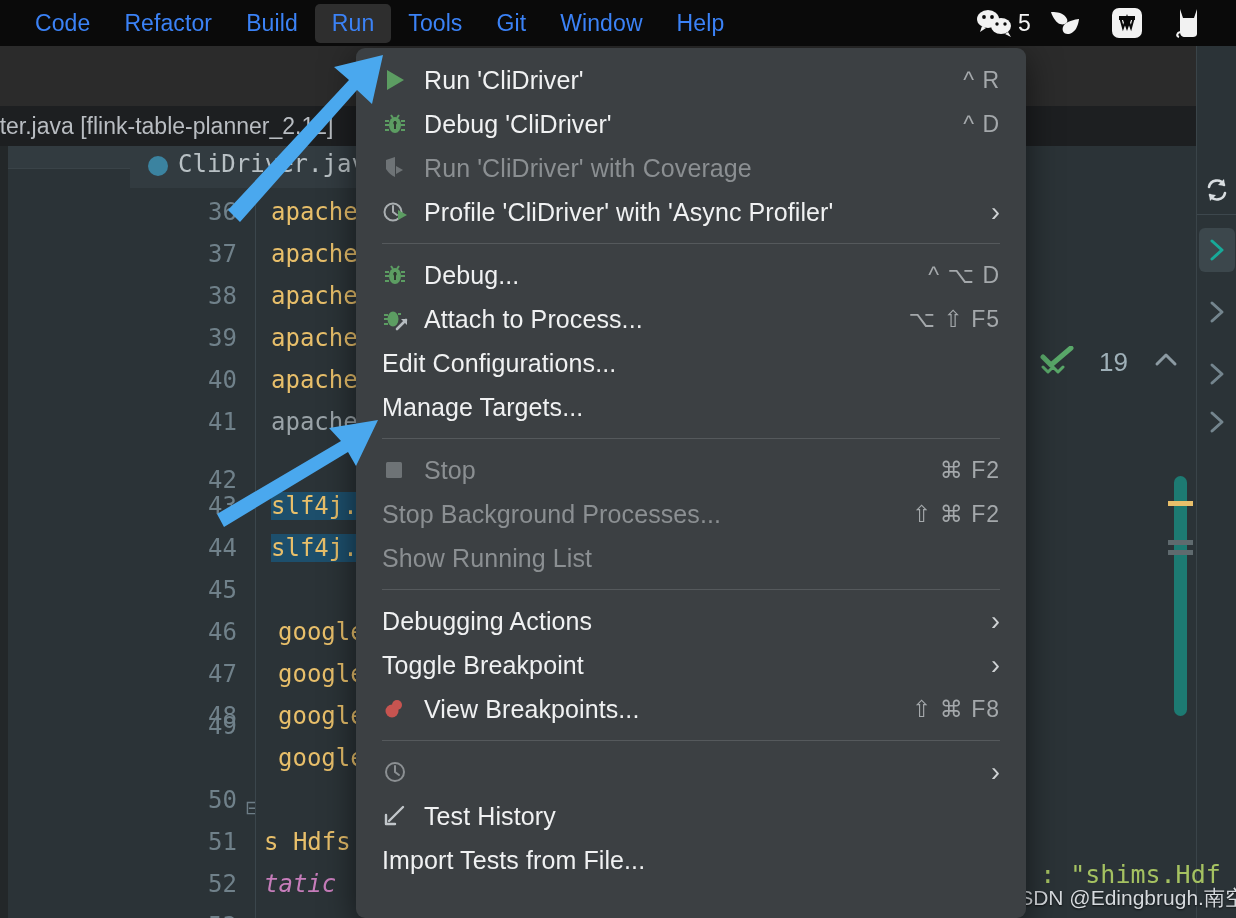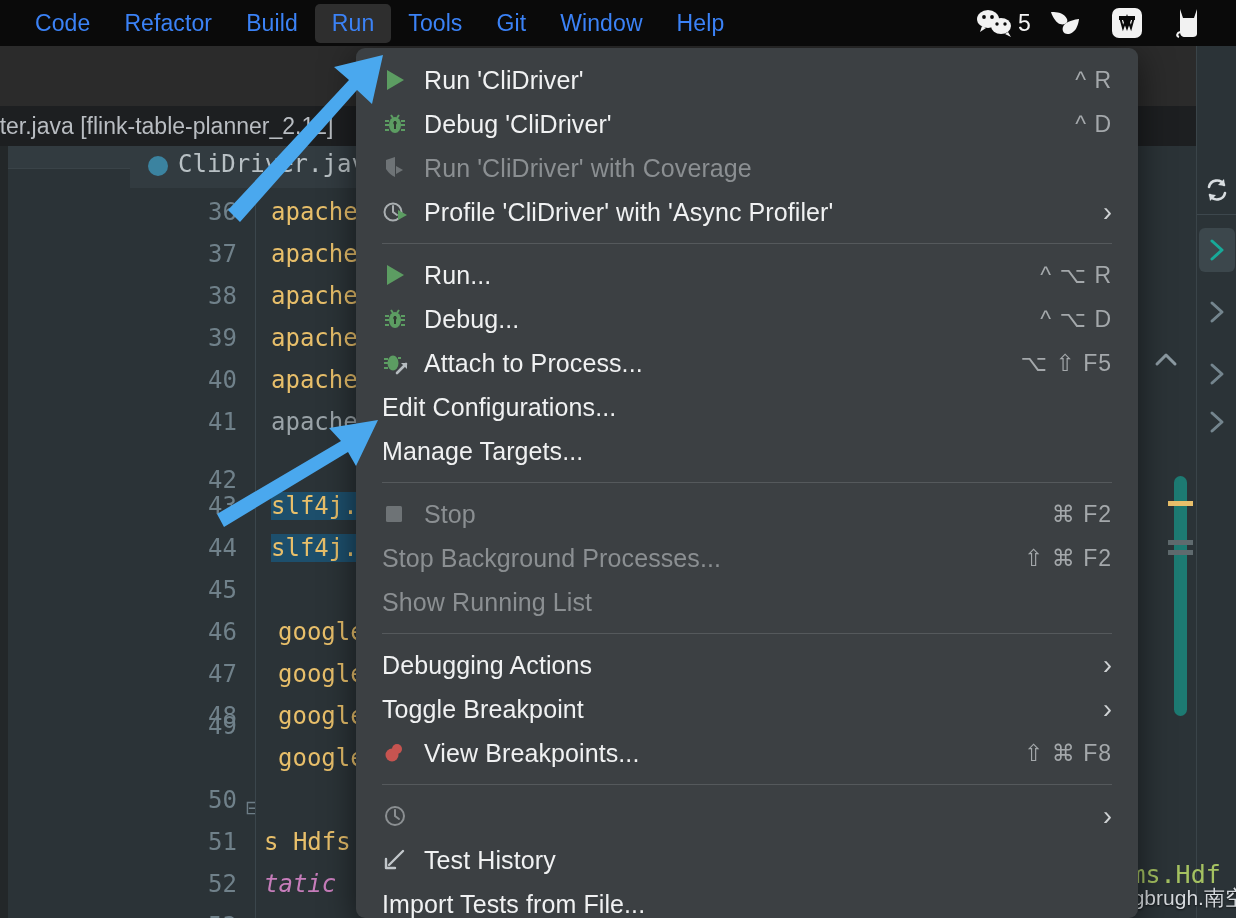--- a/index.html
+++ b/index.html
@@ -132,21 +132,21 @@
   #snippet .c-dim2{color:#8fa0a8;}
 
   
   #watermark{
     position:absolute;left:1004px;top:884px;color:#d6dade;font-size:21px;
     white-space:nowrap;text-shadow:0 1px 2px rgba(0,0,0,.7);
   }
 
   
   #run-menu{
-    position:absolute;left:356px;top:48px;width:782px;
+    position:absolute;left:356px;top:48px;width:670px;
     background:#3c4043;border-radius:9px;
     box-shadow:0 8px 34px rgba(0,0,0,.55);
     padding:10px 0 0 0;box-sizing:border-box;overflow:hidden;
     height:870px;
   }
   .mi{
     position:relative;height:44px;display:flex;align-items:center;
     padding:0 26px 0 26px;box-sizing:border-box;
   }
   .mi .ico{
@@ -343,29 +343,20 @@
         <path d="M11 7 V13 L15 16" stroke="#a9aeb1" stroke-width="2" fill="none" stroke-linecap="round"></path>
         <path d="M16 11 L25 16 L16 21 Z" fill="#5c9d62"></path>
       </svg>
     </span>
     <span class="lbl">Profile 'CliDriver' with 'Async Profiler'</span>
     <span class="chev">›</span>
   </div>
 
   <div class="msep"></div>
 
-  <div class="mi">
-    <span class="ico">
-      <svg width="26" height="26" viewBox="0 0 26 26">
-          <path d="M5 3 L22 13 L5 23 Z" fill="#5c9d62"></path>
-        </svg>
-    </span>
-    <span class="lbl">Run...</span>
-    <span class="acc">^ ⌥ R</span>
-  </div>
 
   <div class="mi">
     <span class="ico">
       <svg width="26" height="26" viewBox="0 0 26 26">
         <path d="M9 4 L11 7 M17 4 L15 7" stroke="#5c9d62" stroke-width="2" fill="none"></path>
         <ellipse cx="13" cy="14" rx="6" ry="8" fill="#5c9d62"></ellipse>
         <path d="M3 10 H7 M3 14 H7 M3 19 H7 M19 10 H23 M19 14 H23 M19 19 H23" stroke="#5c9d62" stroke-width="2"></path>
         <path d="M13 10 v8" stroke="#2f3a31" stroke-width="2"></path>
         <circle cx="13" cy="12" r="1.8" fill="#2f3a31"></circle>
       </svg>

